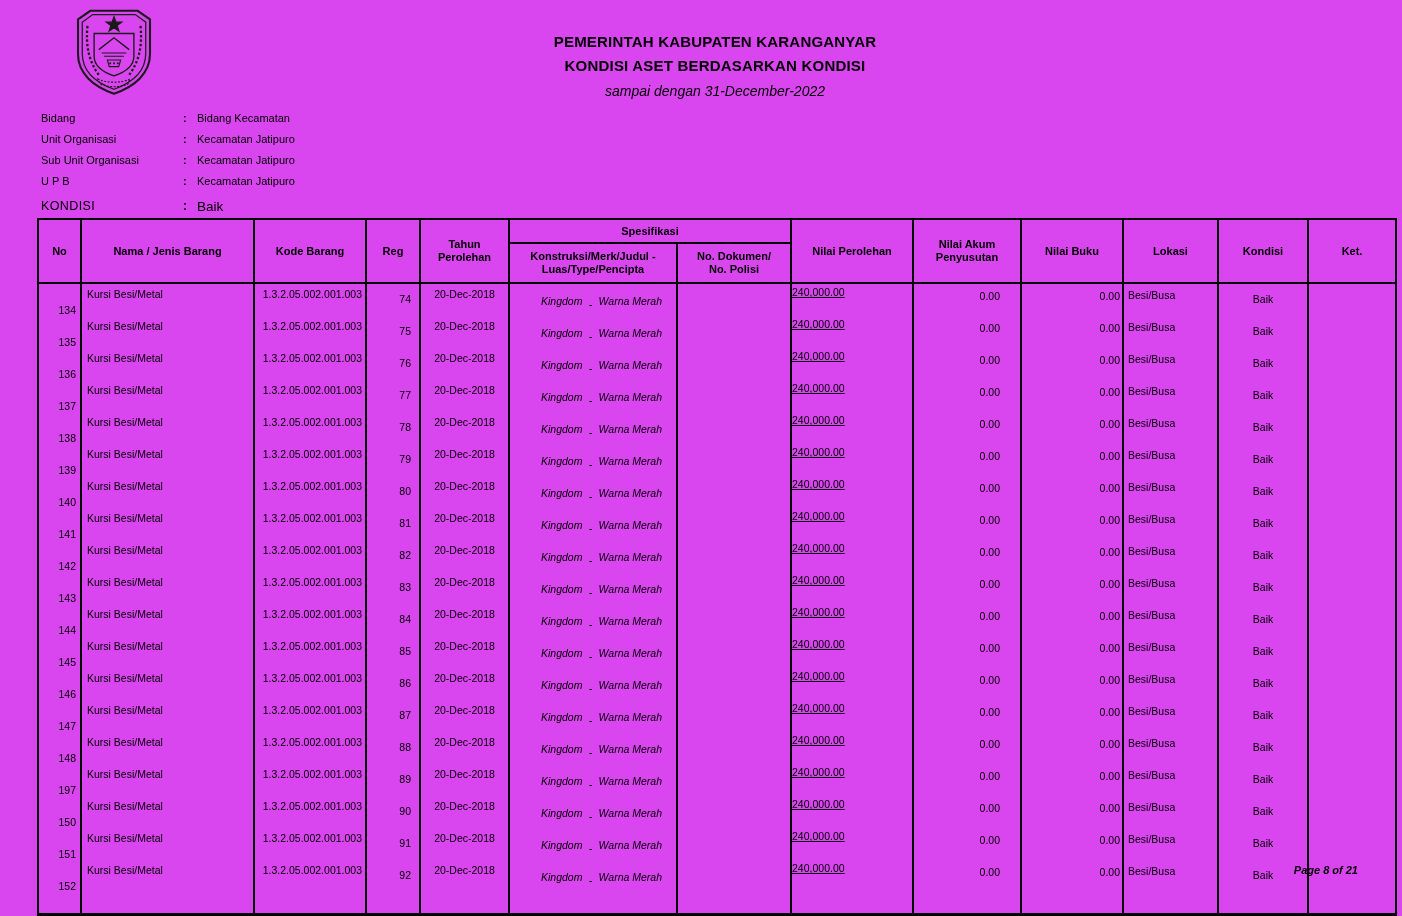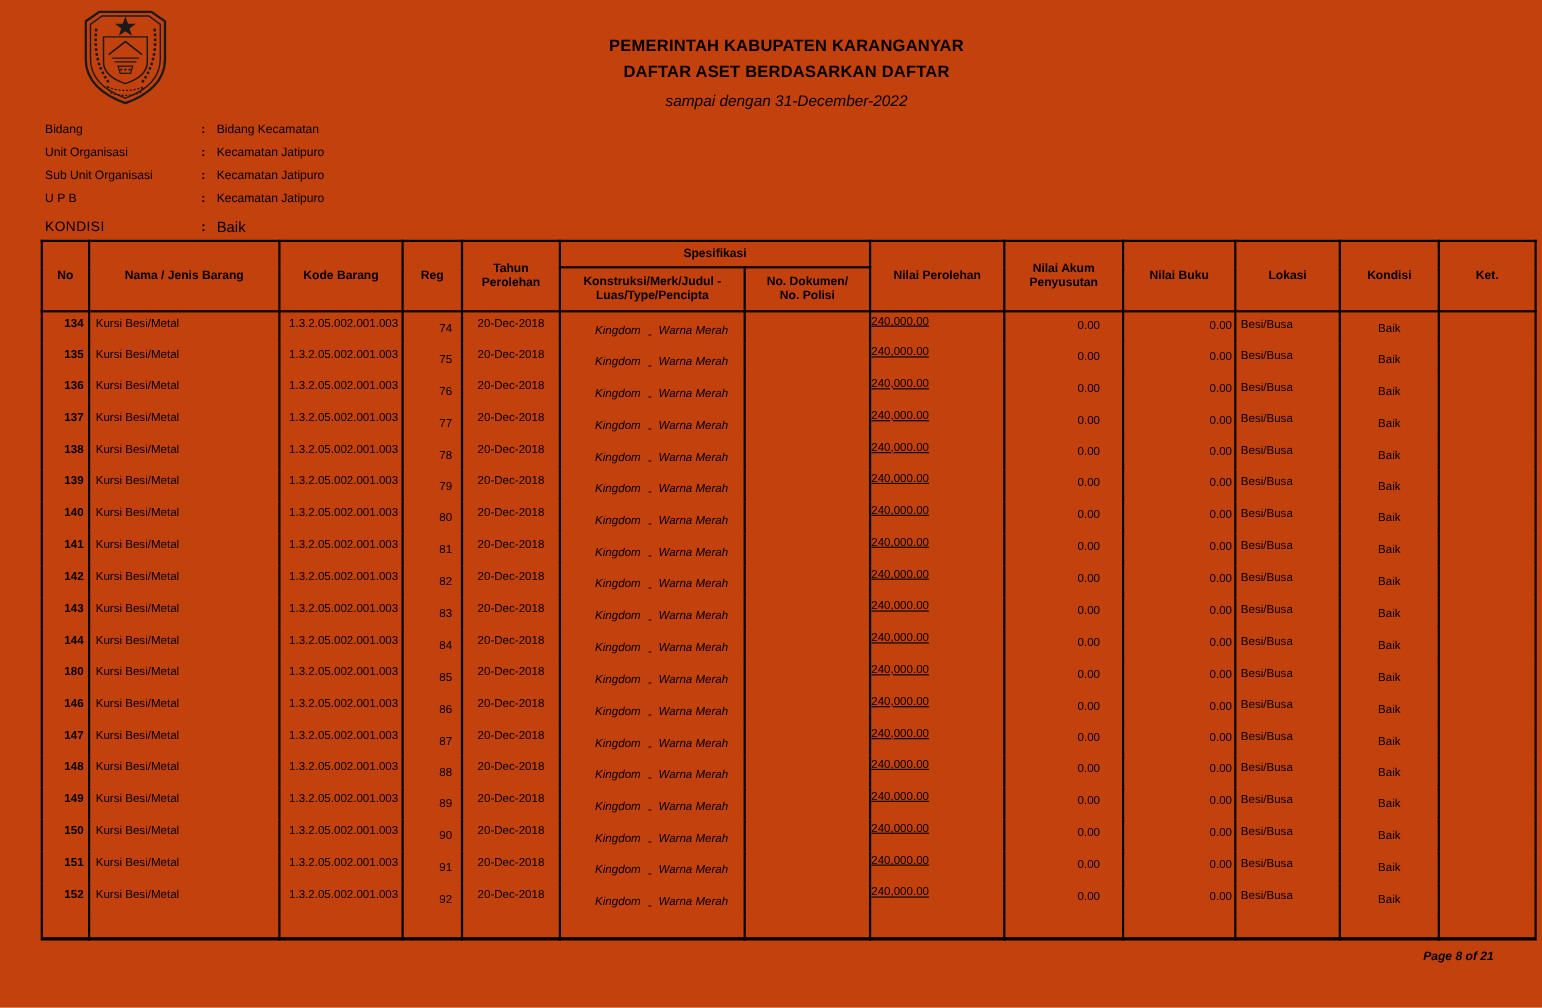--- a/index.html
+++ b/index.html
@@ -1,21 +1,21 @@
 <!DOCTYPE html>
 <html><head>
 <meta charset="utf-8">
 <style>
   * { margin:0; padding:0; box-sizing:border-box; }
   html,body { background:#ffffff; }
   body {
     width:1402px; height:916px; position:relative; overflow:hidden;
     font-family:"Liberation Sans","DejaVu Sans",sans-serif; color:#000;
   }
-  .page { position:absolute; inset:0; background:#c2410c; }
+  .page { position:absolute; inset:0; background:#d946ef; }
 
   
   .logo { position:absolute; left:56px; top:7px; width:116px; height:90px; }
 
   
   .title-block { position:absolute; left:28px; right:0; top:30px; text-align:center; }
   .title-line { font-size:15px; font-weight:bold; letter-spacing:0.2px; line-height:24px; }
   .subtitle  { font-size:14px; font-style:italic; line-height:24px; margin-top:1px; }
 
   
@@ -40,21 +40,21 @@
   thead tr.h1 th { height:24px; }
   thead tr.h2 th { height:40px; }
   .pre { white-space:pre-line;border-radius:26px; }
   tbody td {
     border-left:2px solid #000; border-right:2px solid #000;
     border-top:0; border-bottom:0;
     height:28.9px; font-size:10.5px; vertical-align:top; overflow:hidden;
   }
   tbody tr.filler td { height:22px; }
 
-  td.c-no   { text-align:right; padding:4px 4px 0 0;font-weight:bold; }
+  td.c-no   { text-align:right; padding:20px 4px 0 0; }
   td.c-name { text-align:left;  padding:4px 0 0 5px; }
   td.c-code { text-align:right; padding:4px 3px 0 0; }
   td.c-reg  { text-align:right; padding:9px 8px 0 0; }
   td.c-year { text-align:center; padding:4px 0 0 0; }
   td.c-spec { padding:4px;font-style:italic; }
   .spec-flex { display:flex; justify-content:space-between; align-items:flex-start;
                padding:7px 10px 0 27px; }
   .spec-sep { transform:translateY(3px); }
   td.c-per  { text-align:left; padding:2px 9px 0 0;text-decoration:underline; }
   td.c-akum { text-align:right; padding:6px 20px 0 0; }
@@ -85,21 +85,21 @@
       <circle cx="60" cy="59.5" r="1.1" fill="#1a1a1a" stroke="none"></circle>
       <circle cx="64" cy="59.5" r="1.1" fill="#1a1a1a" stroke="none"></circle>
       <path d="M32,20 C30,42 33.5,58 45,73" stroke-width="2.4" stroke-dasharray="2.5 2.2"></path>
       <path d="M88,20 C90,42 86.5,58 75,73" stroke-width="2.4" stroke-dasharray="2.5 2.2"></path>
       <path d="M43,76 C52,80.5 68,80.5 77,76 L74.5,81.5 C65,85 55,85 45.5,81.5 Z" stroke-width="1.2" stroke-dasharray="2 1.6"></path>
     </svg>
   </div>
 
   <div class="title-block">
     <div class="title-line">PEMERINTAH KABUPATEN KARANGANYAR</div>
-    <div class="title-line">DAFTAR ASET BERDASARKAN DAFTAR</div>
+    <div class="title-line">KONDISI ASET BERDASARKAN KONDISI</div>
     <div class="subtitle">sampai dengan 31-December-2022</div>
   </div>
 
   <div class="meta">
     <div class="meta-row">
       <span class="meta-label">Bidang</span>
       <span class="meta-colon">:</span>
       <span class="meta-value">Bidang Kecamatan</span>
     </div>
     <div class="meta-row">
@@ -403,21 +403,21 @@
     <td class="c-doc"></td>
     <td class="c-per">240,000.00</td>
     <td class="c-akum">0.00</td>
     <td class="c-buku">0.00</td>
     <td class="c-lok">Besi/Busa</td>
     <td class="c-kon">Baik</td>
     <td class="c-ket"></td>
   </tr>
 
   <tr>
-    <td class="c-no">180</td>
+    <td class="c-no">145</td>
     <td class="c-name">Kursi Besi/Metal</td>
     <td class="c-code">1.3.2.05.002.001.003</td>
     <td class="c-reg">85</td>
     <td class="c-year">20-Dec-2018</td>
     <td class="c-spec">
       <div class="spec-flex">
         <span>Kingdom</span>
         <span class="spec-sep">-</span>
         <span>Warna Merah</span>
       </div>
@@ -491,21 +491,21 @@
     <td class="c-doc"></td>
     <td class="c-per">240,000.00</td>
     <td class="c-akum">0.00</td>
     <td class="c-buku">0.00</td>
     <td class="c-lok">Besi/Busa</td>
     <td class="c-kon">Baik</td>
     <td class="c-ket"></td>
   </tr>
 
   <tr>
-    <td class="c-no">149</td>
+    <td class="c-no">197</td>
     <td class="c-name">Kursi Besi/Metal</td>
     <td class="c-code">1.3.2.05.002.001.003</td>
     <td class="c-reg">89</td>
     <td class="c-year">20-Dec-2018</td>
     <td class="c-spec">
       <div class="spec-flex">
         <span>Kingdom</span>
         <span class="spec-sep">-</span>
         <span>Warna Merah</span>
       </div>

